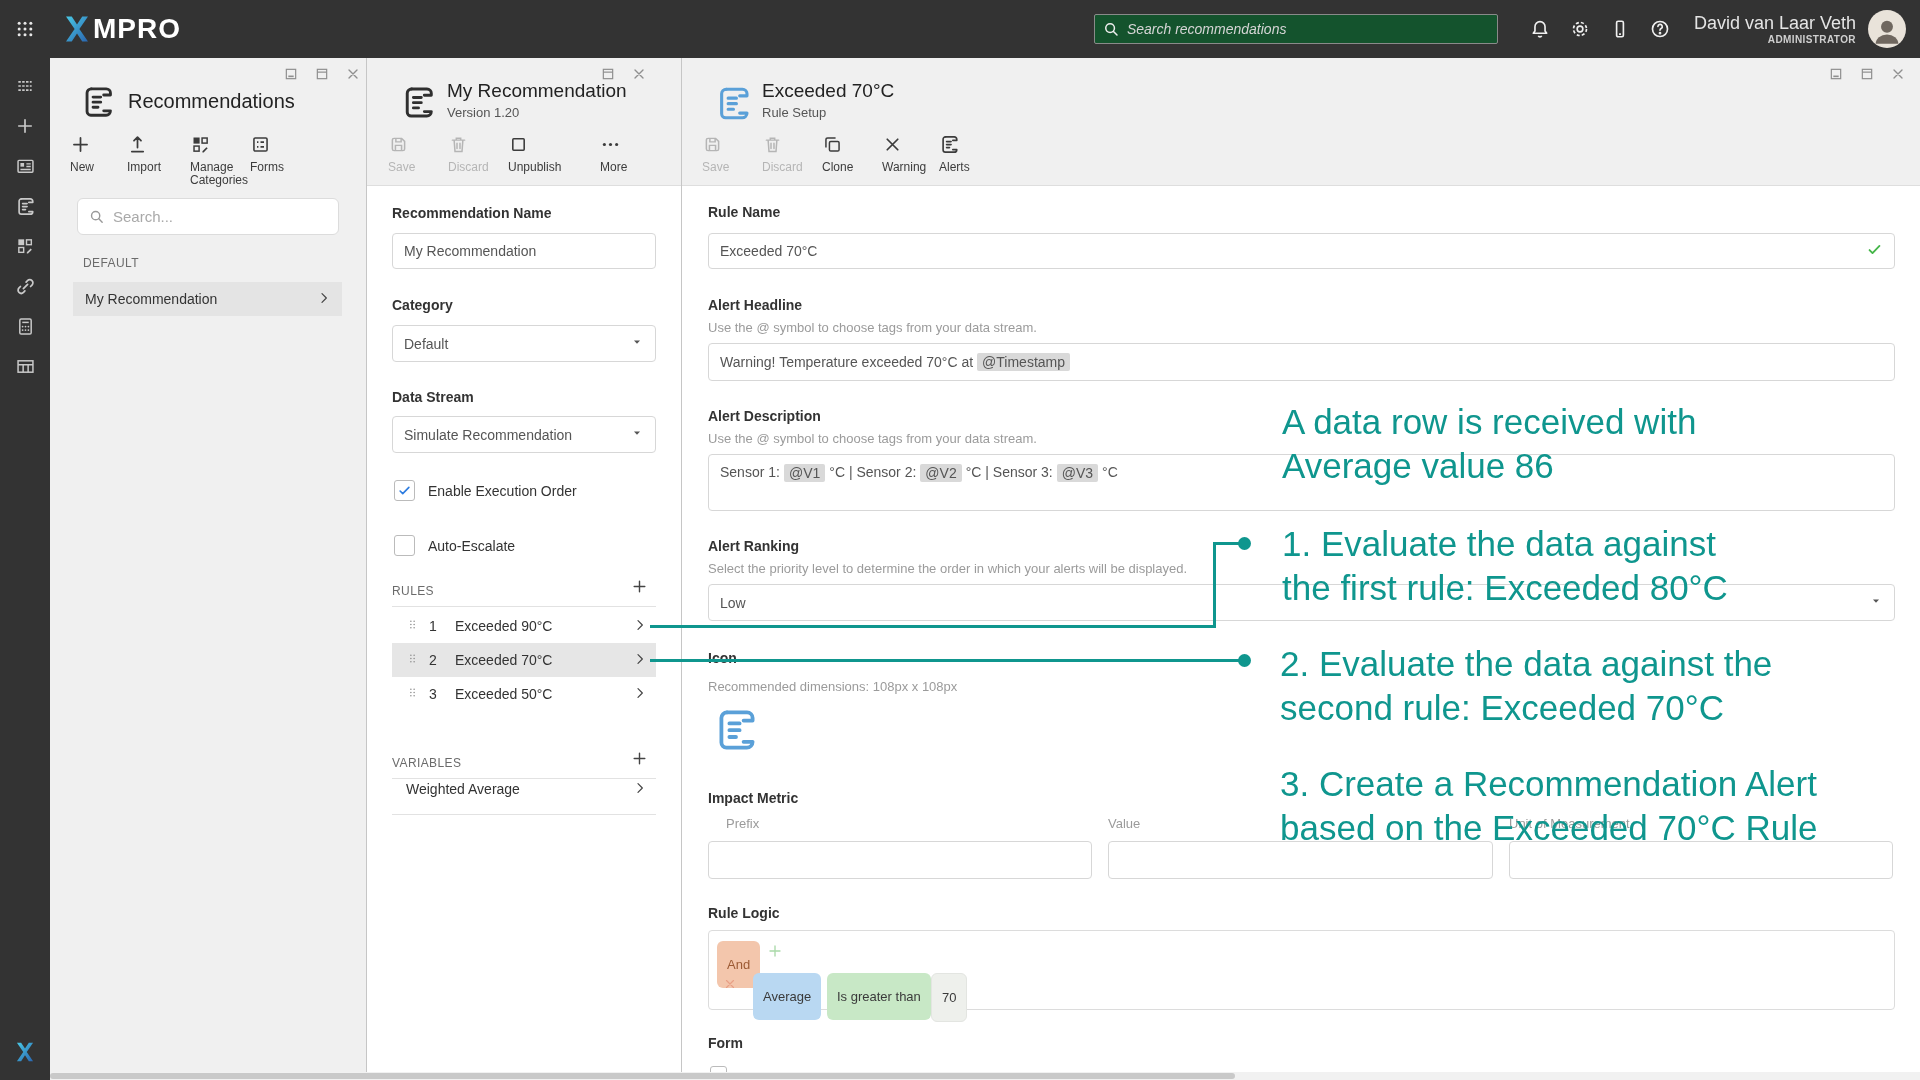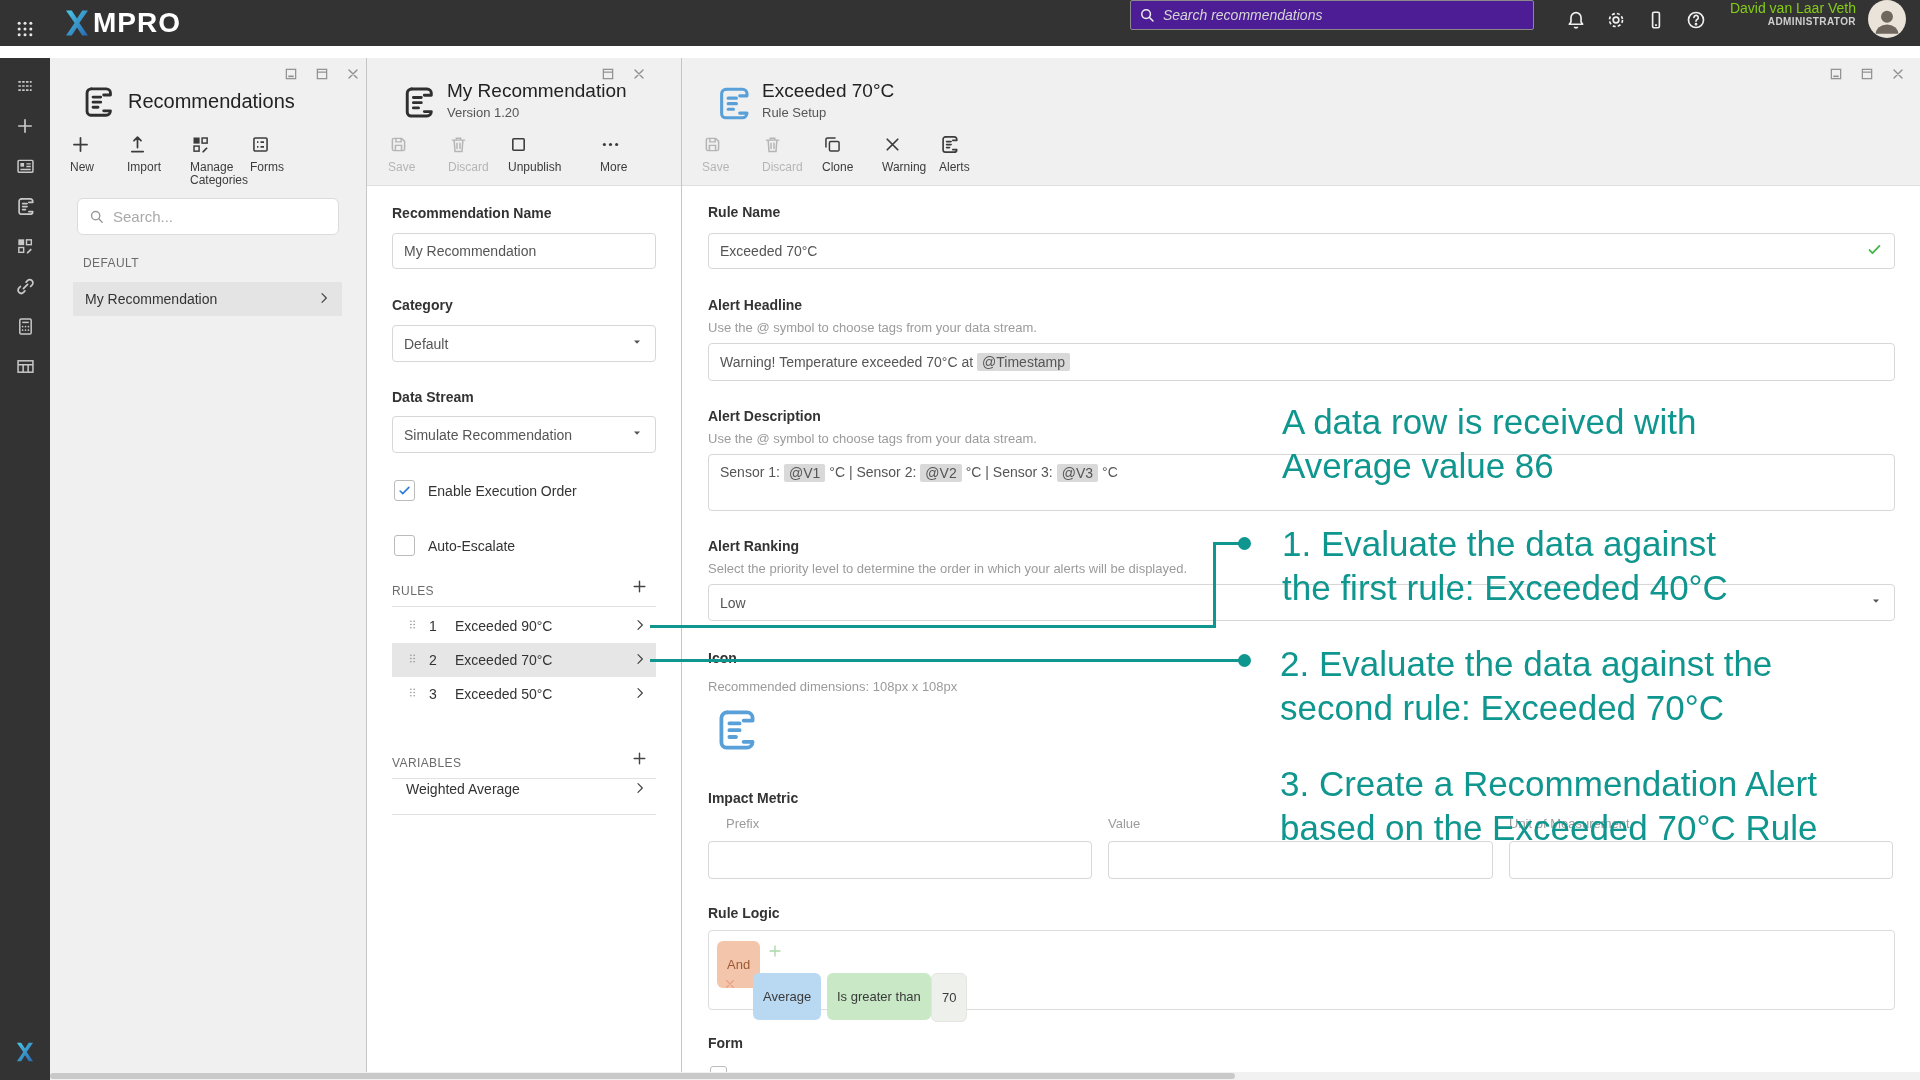--- a/index.html
+++ b/index.html
@@ -1,35 +1,35 @@
 <!DOCTYPE html>
 <html><head>
 <meta charset="utf-8">
 <style>
   *{box-sizing:border-box;margin:0;padding:0}
   html,body{background:#555}
   .app{position:relative;width:1920px;height:1080px;overflow:hidden;background:#fff;
        font-family:"Liberation Sans",sans-serif;color:#333}
 
   
-  .topbar{position:absolute;left:0;top:0;width:1920px;height:46px;background:#333;
-          display:flex;z-index:6}
+  .topbar{position:absolute;left:0;top:0;width:1920px;height:58px;background:#333;
+          display:flex;align-items:center;z-index:6}
   .appsbtn{width:50px;height:58px;display:flex;align-items:center;justify-content:center;color:#e8e8e8}
   .logo{display:flex;align-items:center;margin-left:12px}
   .logo svg{width:30px;height:30px}
   .logo .rest{color:#fff;font-size:28px;font-weight:bold;letter-spacing:1px;margin-left:1px}
   .tb-spacer{flex:1}
   .tb-search{position:relative;width:404px;height:30px;margin-right:22px}
-  .tb-search input{width:100%;height:100%;background:#4c1d95;border:1px solid #8a8a8a;border-radius:2px;
+  .tb-search input{width:100%;height:100%;background:#14532d;border:1px solid #8a8a8a;border-radius:2px;
        color:#ddd;font-style:italic;font-size:14px;padding:0 10px 0 32px;font-family:"Liberation Sans",sans-serif;outline:none}
   .tb-search input::placeholder{color:#d5d5d5}
   .tb-search .sic{position:absolute;left:8px;top:6px;color:#eee}
   .tb-ic{width:40px;height:40px;display:flex;align-items:center;justify-content:center;color:#f0f0f0}
   .userblock{text-align:right;margin:0 12px 0 14px;line-height:1.15}
-  .uname{color:#84cc16;font-size:14px}
+  .uname{color:#e5e5e5;font-size:18px}
   .urole{color:#cfcfcf;font-size:10px;font-weight:bold;letter-spacing:.4px}
   .avatar{width:38px;height:38px;border-radius:50%;background:#e9e3da;margin-right:14px;overflow:hidden;
           display:flex;align-items:flex-end;justify-content:center}
 
   
   .sidebar{position:absolute;left:0;top:58px;width:50px;bottom:0;background:#333;z-index:6;
            display:flex;flex-direction:column;align-items:center;padding-top:8px}
   .sb-ic{width:50px;height:40px;display:flex;align-items:center;justify-content:center;color:#c9c9c9}
   .sb-logo{margin-top:auto;margin-bottom:8px}
 
@@ -702,21 +702,21 @@
       <div>A data row is received with</div>
       <div>Average value 86</div>
     </div>
 
     <div class="tealline" style="left:650px;top:625px;width:566px;height:3px"></div>
     <div class="tealline" style="left:1213px;top:542px;width:3px;height:86px"></div>
     <div class="tealline" style="left:1213px;top:542px;width:30px;height:3px"></div>
     <div class="tealdot" style="left:1238px;top:537px"></div>
     <div class="note" style="left:1282px;top:522px">
       <div>1. Evaluate the data against</div>
-      <div>the first rule: Exceeded 40°C</div>
+      <div>the first rule: Exceeded 80°C</div>
     </div>
 
     <div class="tealline" style="left:650px;top:659px;width:593px;height:3px"></div>
     <div class="tealdot" style="left:1238px;top:654px"></div>
     <div class="note" style="left:1280px;top:642px">
       <div>2. Evaluate the data against the</div>
       <div>second rule: Exceeded 70°C</div>
     </div>
 
     <div class="note" style="left:1280px;top:762px">

